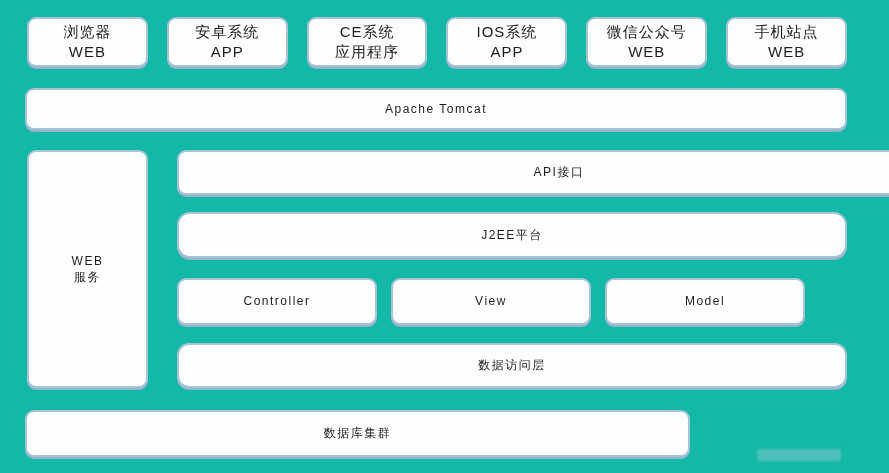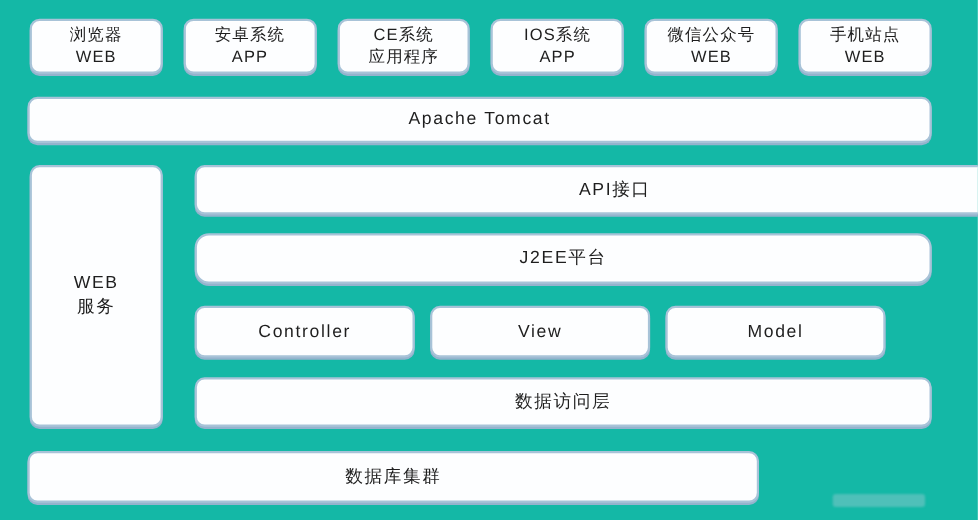--- a/index.html
+++ b/index.html
@@ -18,21 +18,21 @@
     background: #fdfeff;
     border: 2px solid #a8c3d8;
     border-radius: 9px;
     box-shadow: 0 2px 0 #94b3cd, inset 0 1px 0 rgba(255,255,255,0.8);
     display: flex;
     flex-direction: column;
     align-items: center;
     justify-content: center;
     text-align: center;
     color: #1e1e1e;
-    font-size: 16px;
+    font-size: 12px;
     letter-spacing: 1.5px;
     line-height: 1.35;
   }
 
   .abs { position: absolute; }
 
   .row {
     position: absolute;
     display: flex;
   }
@@ -41,21 +41,21 @@
   #clients-row   { left: 27px;  top: 17px;  width: 820px; height: 50px; gap: 19px; }
   #clients-row .box { font-size: 15px; letter-spacing: 1px; }
 
   #tomcat-box    { left: 25px;  top: 88px;  width: 822px; height: 42px; }
 
   #web-service-box { left: 27px; top: 150px; width: 121px; height: 238px; }
 
   #api-box        { left: 177px; top: 150px; width: 764px; height: 45px; }
   #j2ee-box       { left: 177px; top: 212px; width: 670px; height: 46px; border-radius: 13px; }
   #mvc-row        { left: 177px; top: 278px; width: 628px; height: 47px; gap: 14px; }
-  #data-access-box{ left: 177px; top: 343px; width: 670px; height: 45px; }
+  #data-access-box{ left: 177px; top: 343px; width: 670px; height: 45px; border-radius: 12px; }
 
   #database-box   { left: 25px; top: 410px; width: 665px; height: 47px; justify-content: center; }
 
   .watermark {
     position: absolute;
     left: 757px;
     top: 449px;
     width: 84px;
     height: 12px;
     background: rgba(189, 205, 221, 0.35);

